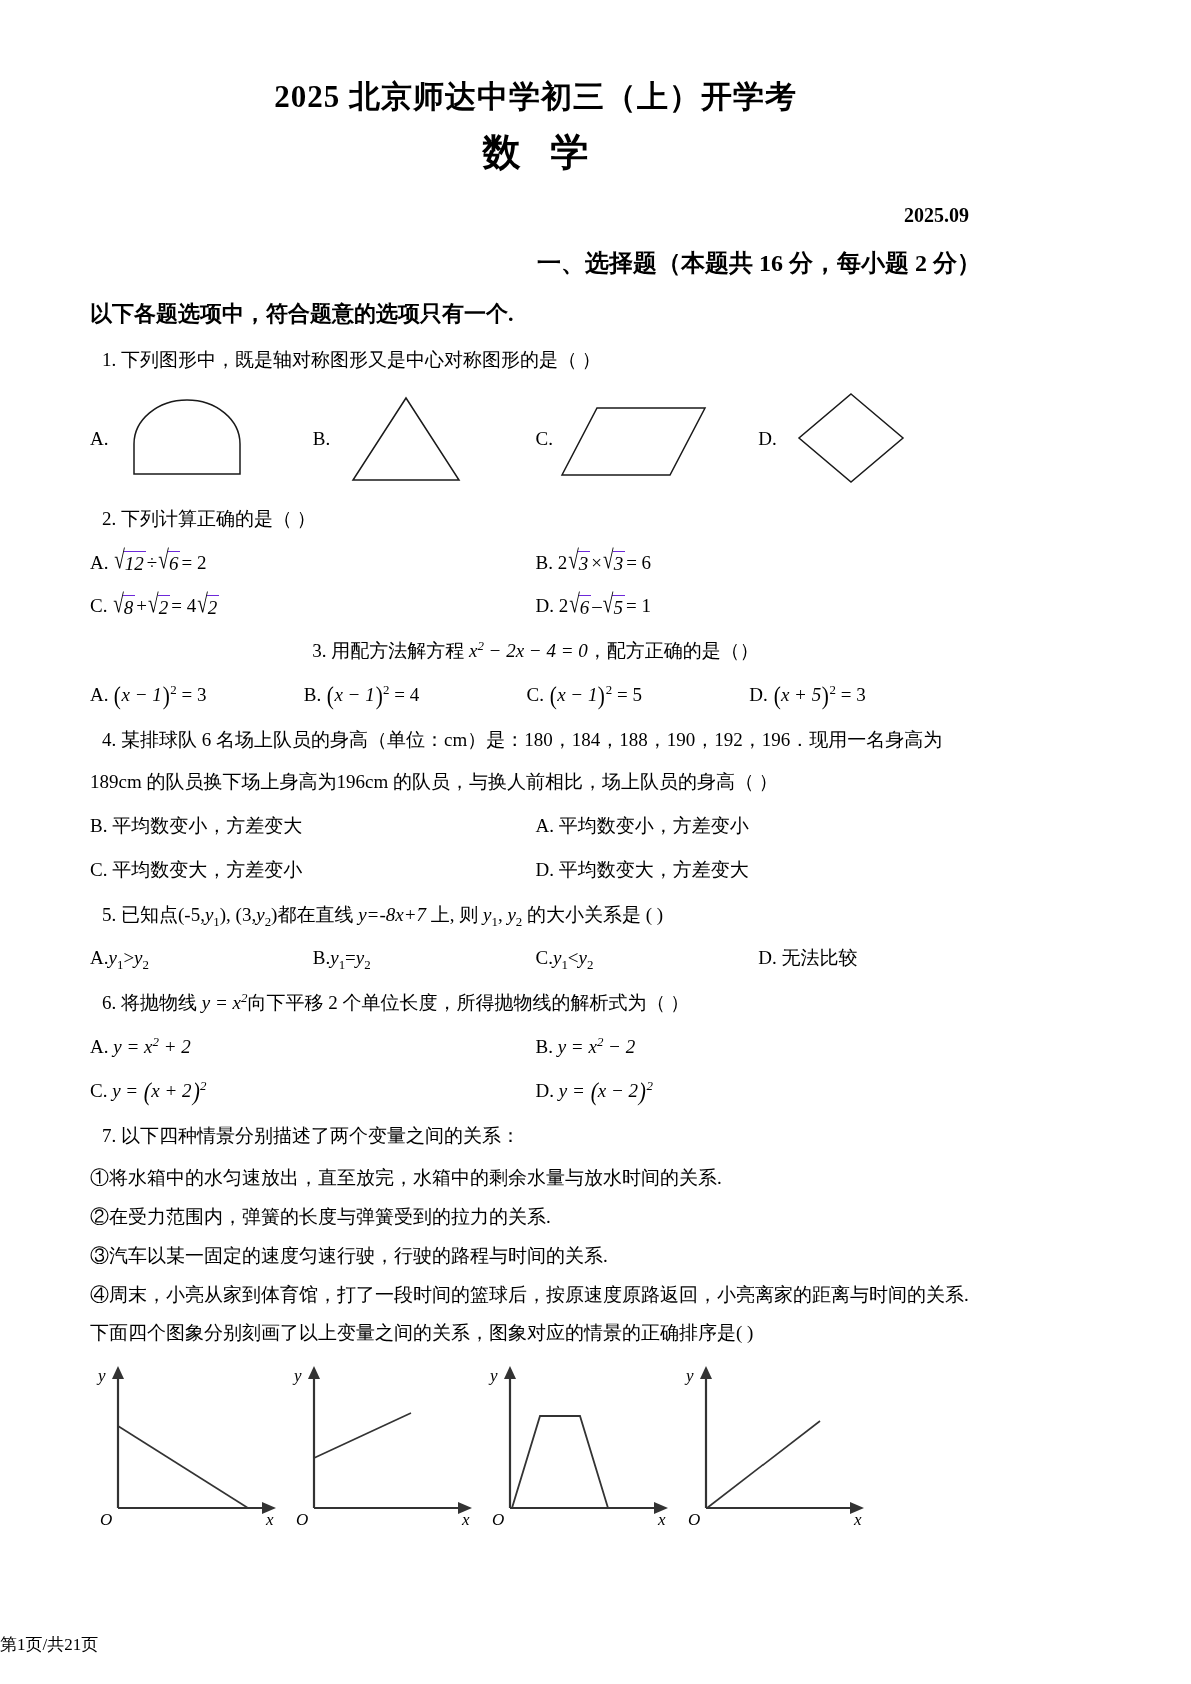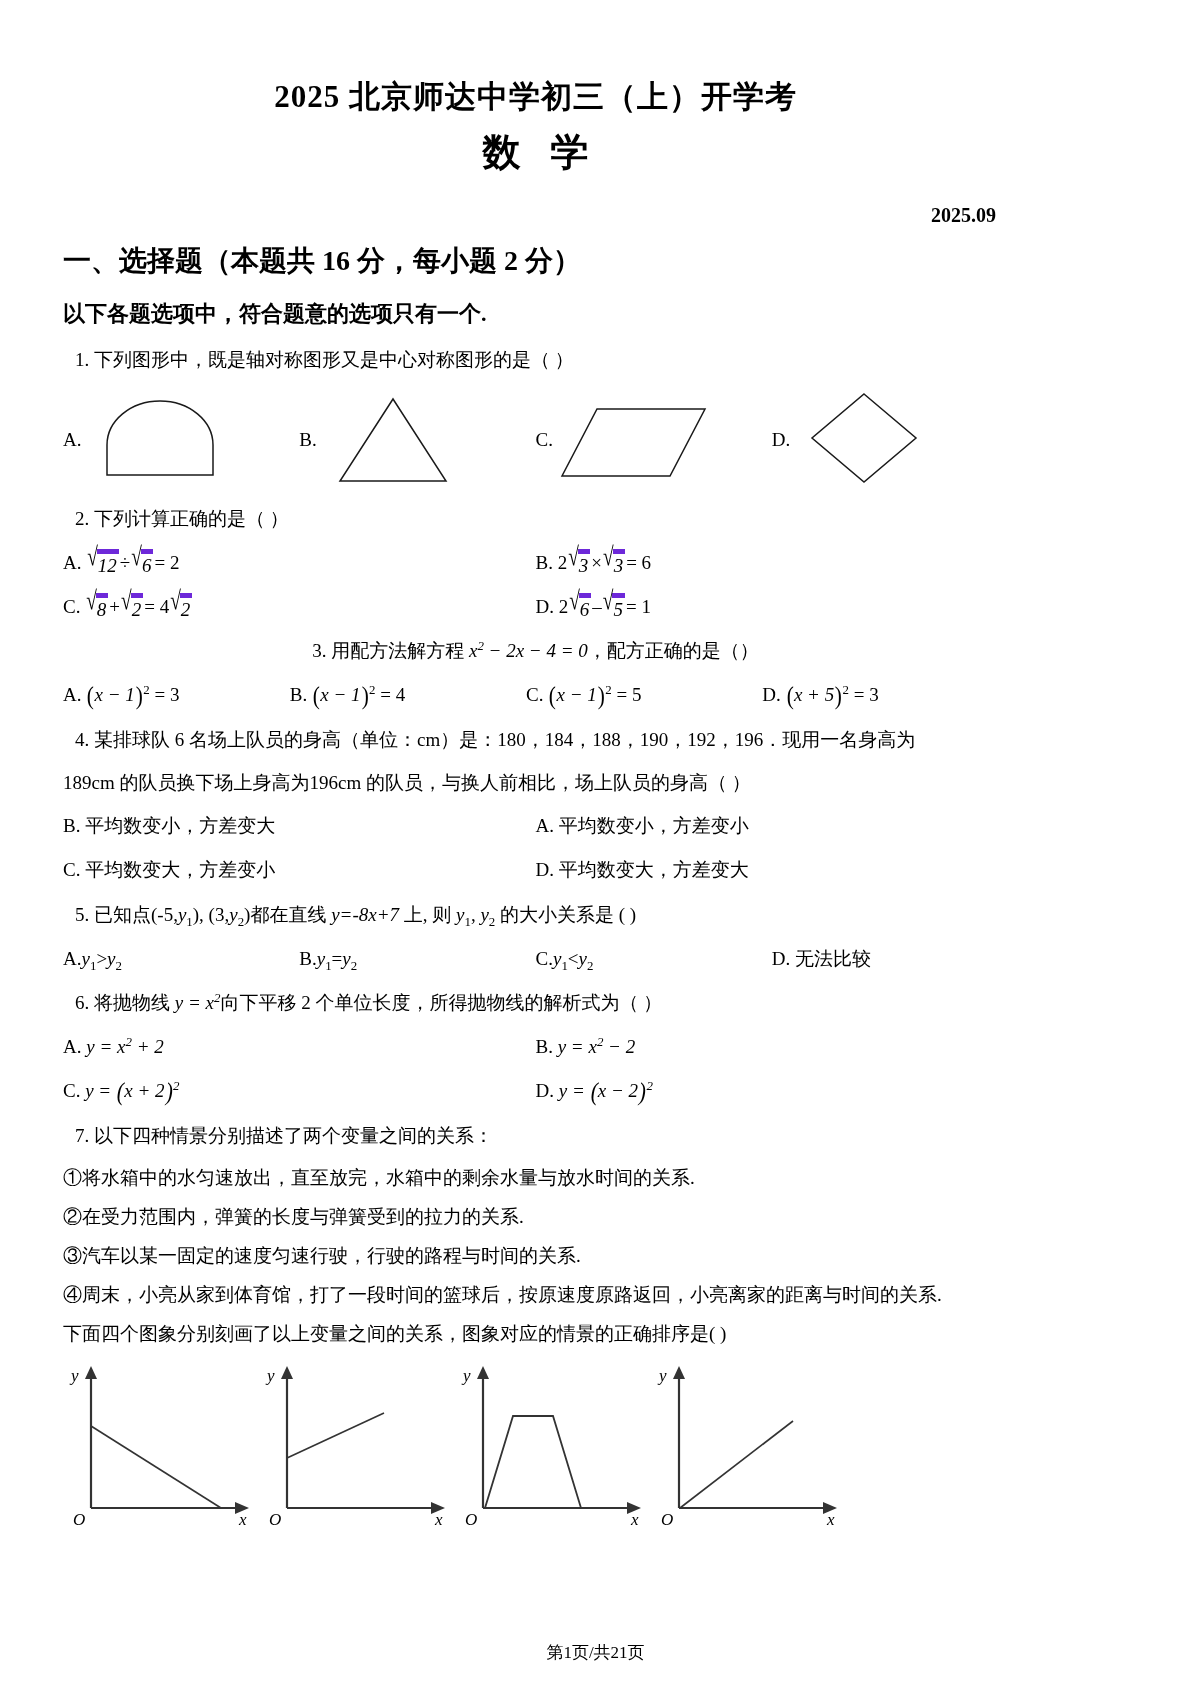--- a/index.html
+++ b/index.html
@@ -13,21 +13,21 @@
     position: relative;
     font-family: "Liberation Serif", "DejaVu Serif", serif;
     color: #000;
     overflow: hidden;
   }
   .page {
     position: relative;
     width: 1071px;
     height: 1684px;
     box-sizing: border-box;
-    padding: 0 63px;
+    padding: 0 90px;
   }
 
   
   .doc-title {
     text-align: center;
     font-size: 31px;
     font-weight: bold;
     letter-spacing: 1px;
     margin: 0;
     padding-top: 78px;
@@ -43,24 +43,25 @@
   }
   .doc-date {
     text-align: right;
     font-size: 20px;
     font-weight: bold;
     margin: 26px 12px 0 0;
   }
 
   
   .sec-head {
-    font-size: 28px;
+    font-size: 24px;
     font-weight: bold;
-    margin: 12px 0 0 0;
+    margin: 18px 0 0 0;
     line-height: 1.55;
+    text-align: right;
   }
   .sec-sub {
     font-size: 22px;
     font-weight: bold;
     margin: 15px 0 0 0;
     line-height: 1.55;
   }
 
   
   .q {
@@ -99,21 +100,21 @@
     margin: 0 1px;
   }
   .rad .sign {
     font-size: 1.02em;
     line-height: 1;
     transform: scaleY(1.35) translateY(-0.5px);
     display: inline-block;
     margin-right: -1px;
   }
   .rad .radicand {
-    border-top: 5px solid #6d28d9;
+    border-top: 1px solid #6d28d9;
     padding: 1px 2px 0 1px;
     line-height: 1.15;
   }
   .paren-pow {
     display: inline-block;
     text-align: center;
   }
   .bigparen {
     display: inline-block;
     font-size: 1.32em;
@@ -142,24 +143,23 @@
   .graph-row {
     display: flex;
     margin-top: 14px;
     justify-content: flex-start;
   }
   .graph-cell { width: 196px; }
 
   
   .footer {
     position: absolute;
-    bottom: 20px;
+    bottom: 28px;
     left: 0;
     width: 1191px;
-    text-align: center;
     font-size: 17px;
   }
 </style>
 </head>
 <body>
 
 <div class="page">
 
   <h1 class="doc-title">2025 北京师达中学初三（上）开学考</h1>
   <div class="doc-subject">数学</div>

